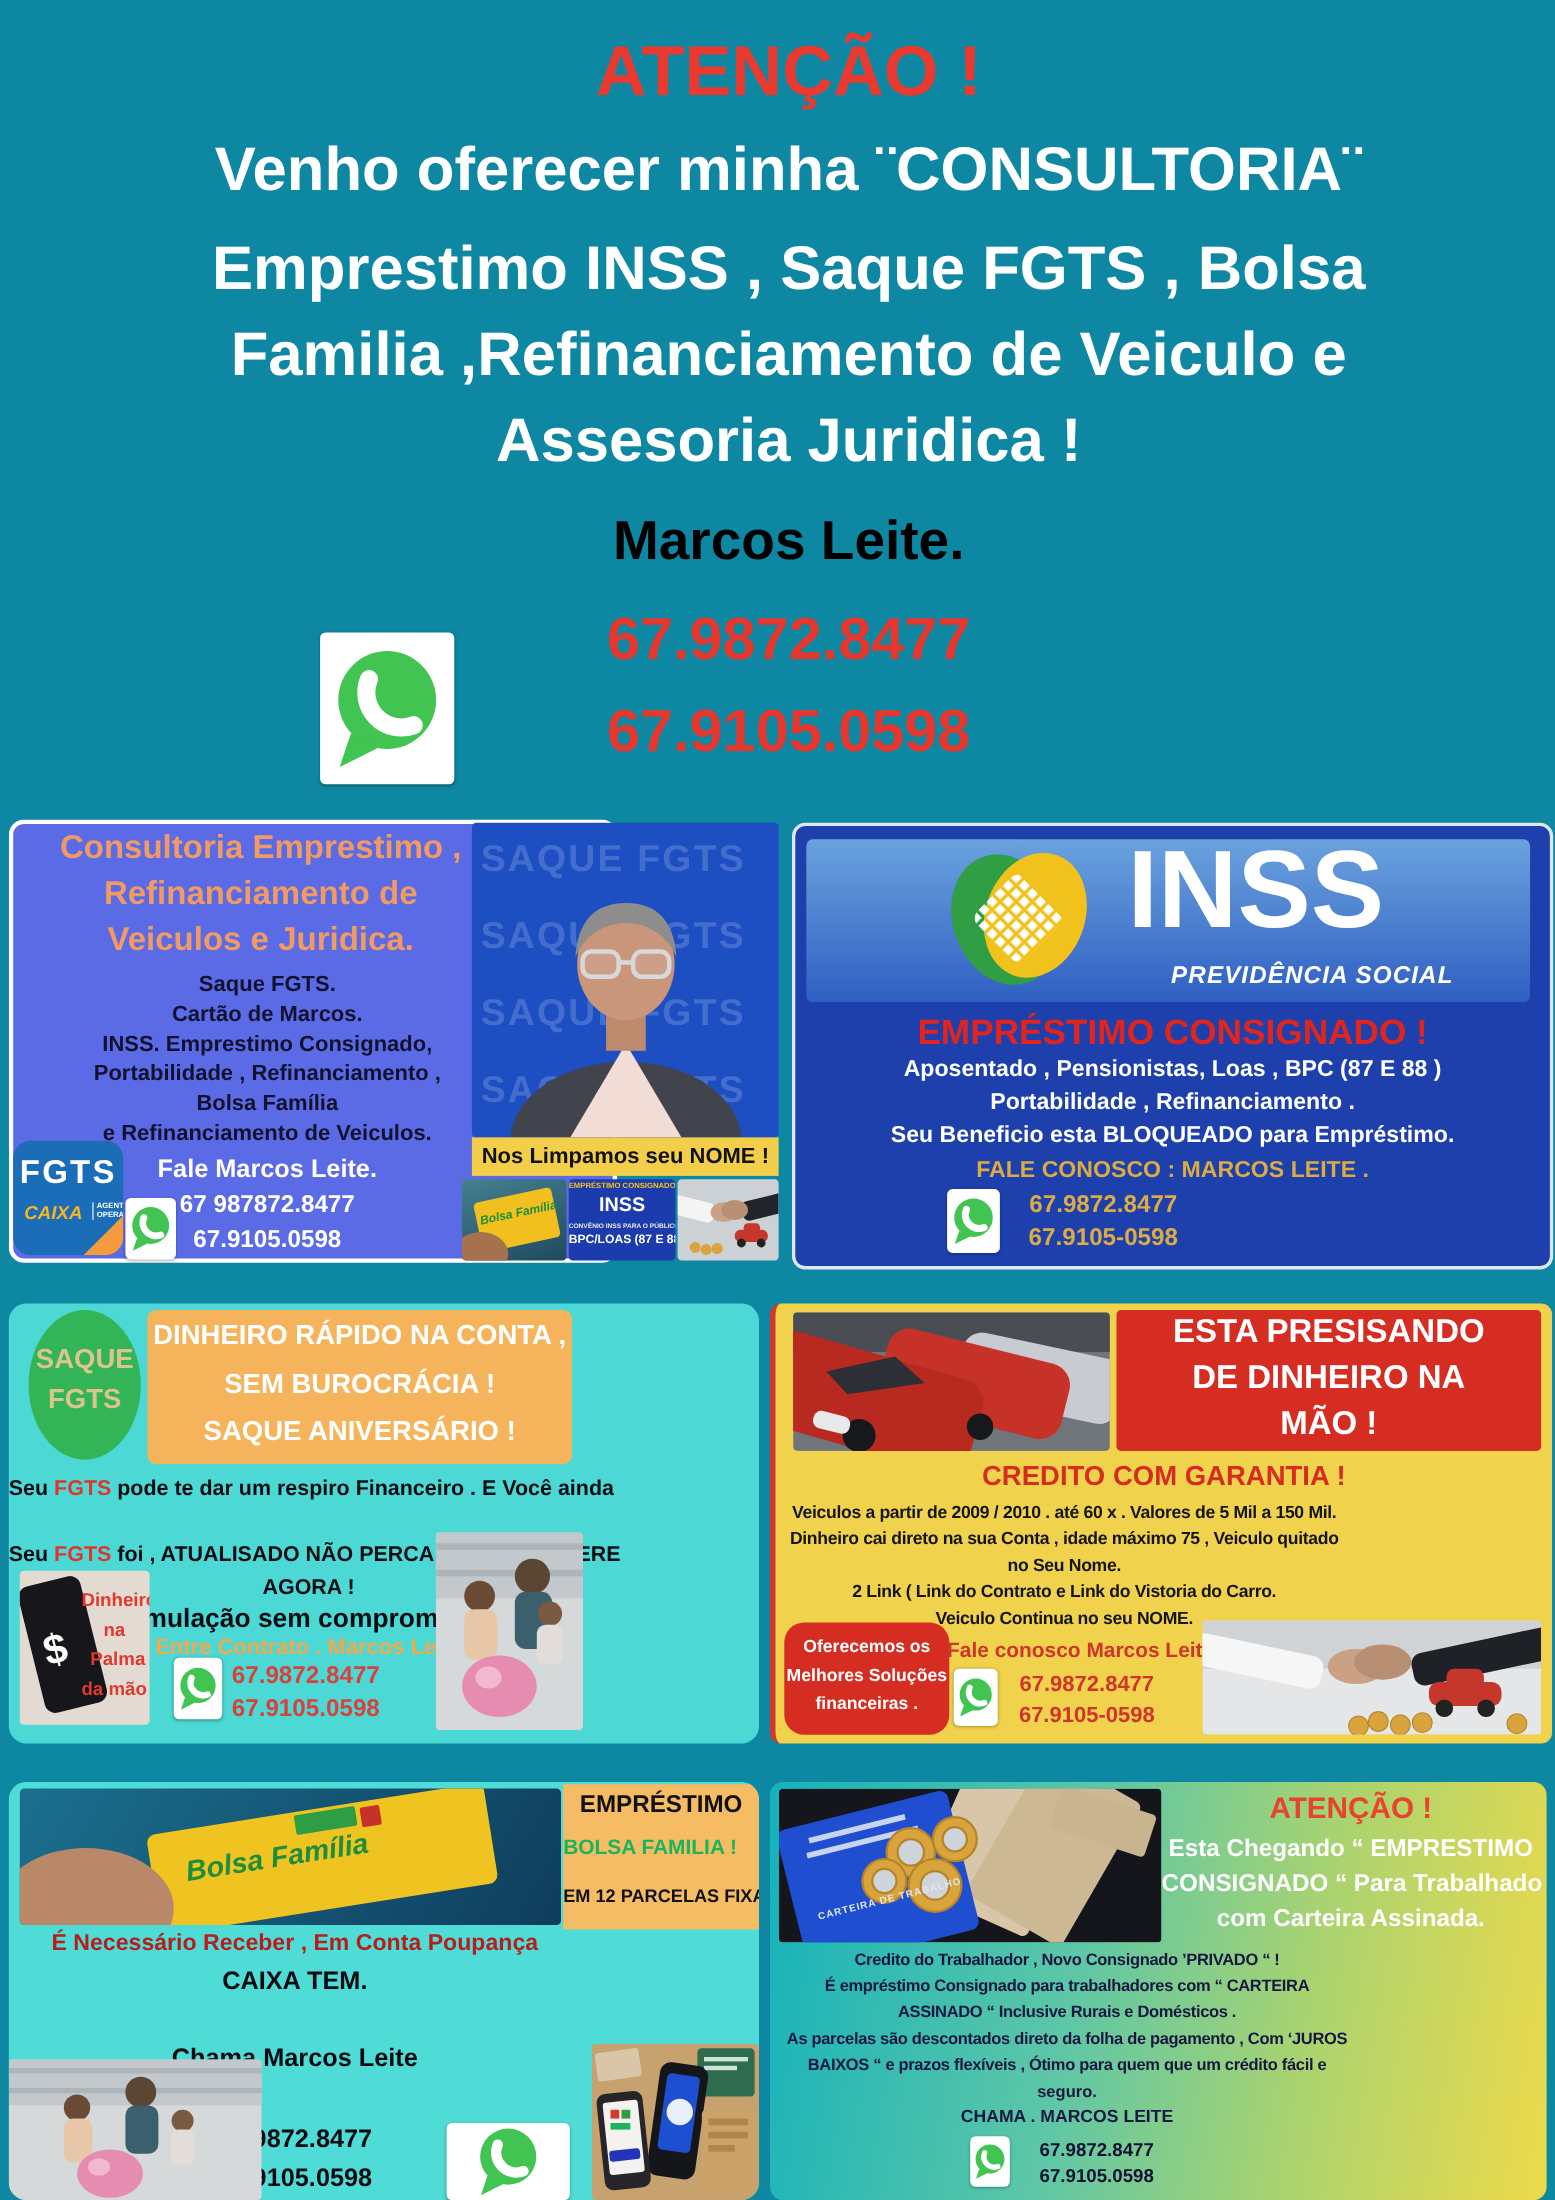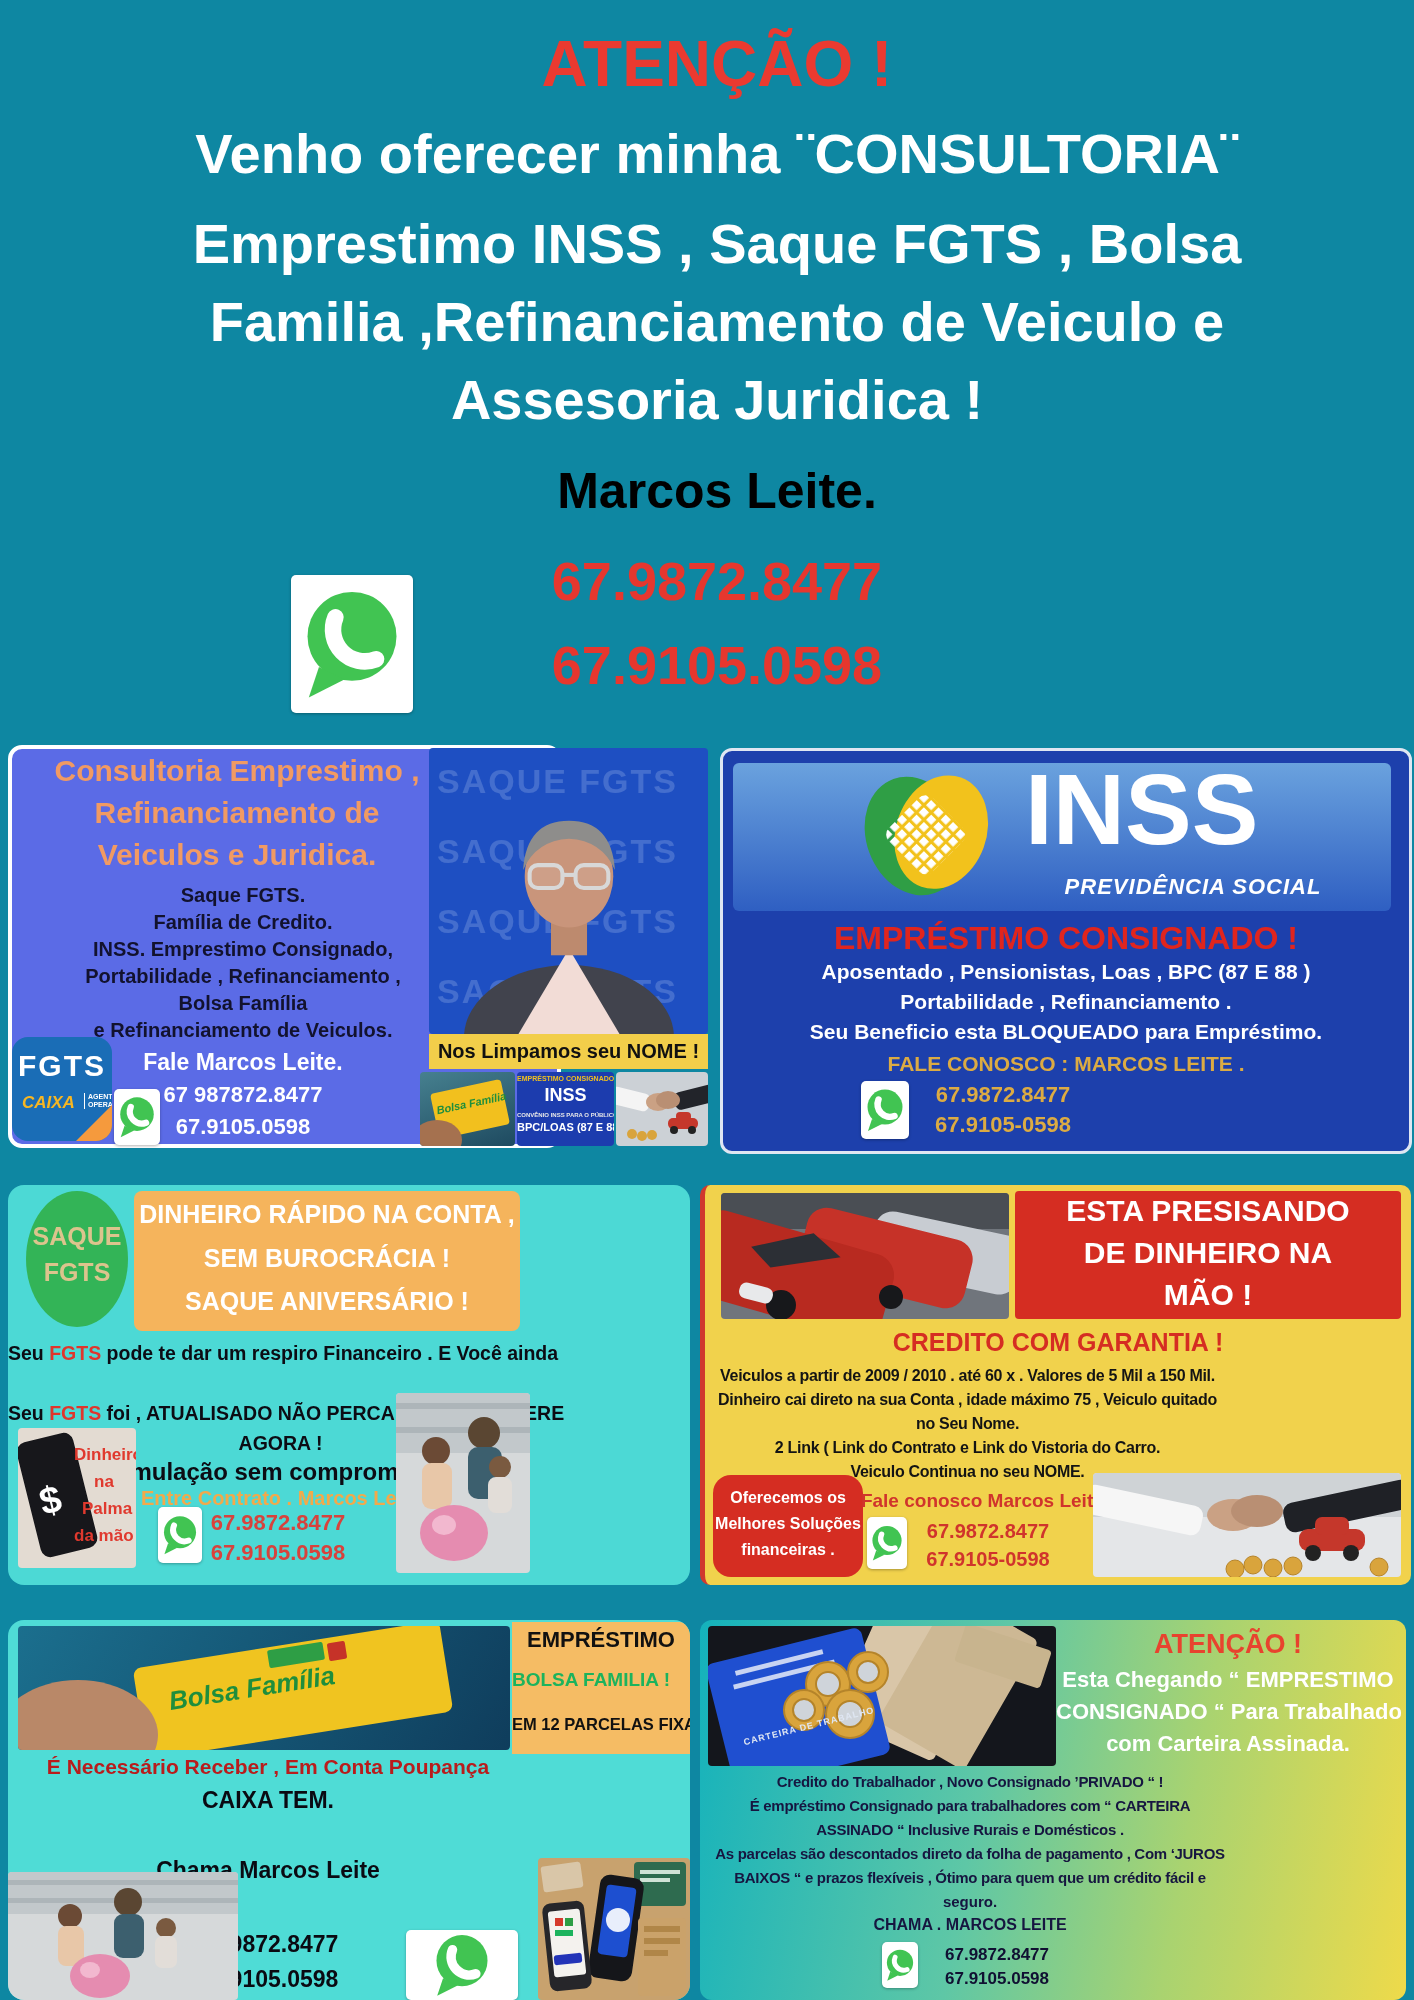--- a/index.html
+++ b/index.html
@@ -44,21 +44,21 @@
   </span>
 
   <div class="panel" style="left:8px;top:745px;width:700px;height:405px;">
     <div style="position:absolute;left:0;top:0;width:545px;height:395px;background:#5b6be6;border:4px solid #fff;border-radius:14px;"></div>
 
     <div class="t" style="left:0;width:458px;top:10px;font-size:30px;color:#f19a63;text-align:center;">Consultoria Emprestimo ,</div>
     <div class="t" style="left:0;width:458px;top:52px;font-size:30px;color:#f19a63;text-align:center;">Refinanciamento de</div>
     <div class="t" style="left:0;width:458px;top:94px;font-size:30px;color:#f19a63;text-align:center;">Veiculos e Juridica.</div>
 
     <div class="t" style="left:0;width:470px;top:140px;font-size:20px;color:#12122e;text-align:center;">Saque FGTS.</div>
-    <div class="t" style="left:0;width:470px;top:167px;font-size:20px;color:#12122e;text-align:center;">Família de Credito.</div>
+    <div class="t" style="left:0;width:470px;top:167px;font-size:20px;color:#12122e;text-align:center;">Cartão de Marcos.</div>
     <div class="t" style="left:0;width:470px;top:194px;font-size:20px;color:#12122e;text-align:center;">INSS. Emprestimo Consignado,</div>
     <div class="t" style="left:0;width:470px;top:221px;font-size:20px;color:#12122e;text-align:center;">Portabilidade , Refinanciamento ,</div>
     <div class="t" style="left:0;width:470px;top:248px;font-size:20px;color:#12122e;text-align:center;">Bolsa Família</div>
     <div class="t" style="left:0;width:470px;top:275px;font-size:20px;color:#12122e;text-align:center;">e Refinanciamento de  Veiculos.</div>
 
     <div class="t" style="left:0;width:470px;top:305px;font-size:23px;color:#fff;text-align:center;">Fale Marcos Leite.</div>
     <div class="t" style="left:0;width:470px;top:338px;font-size:22px;color:#fff;text-align:center;">67 987872.8477</div>
     <div class="t" style="left:0;width:470px;top:370px;font-size:22px;color:#fff;text-align:center;">67.9105.0598</div>
 
     <div class="fgts-logo" style="left:4px;top:292px;width:100px;height:104px;">

